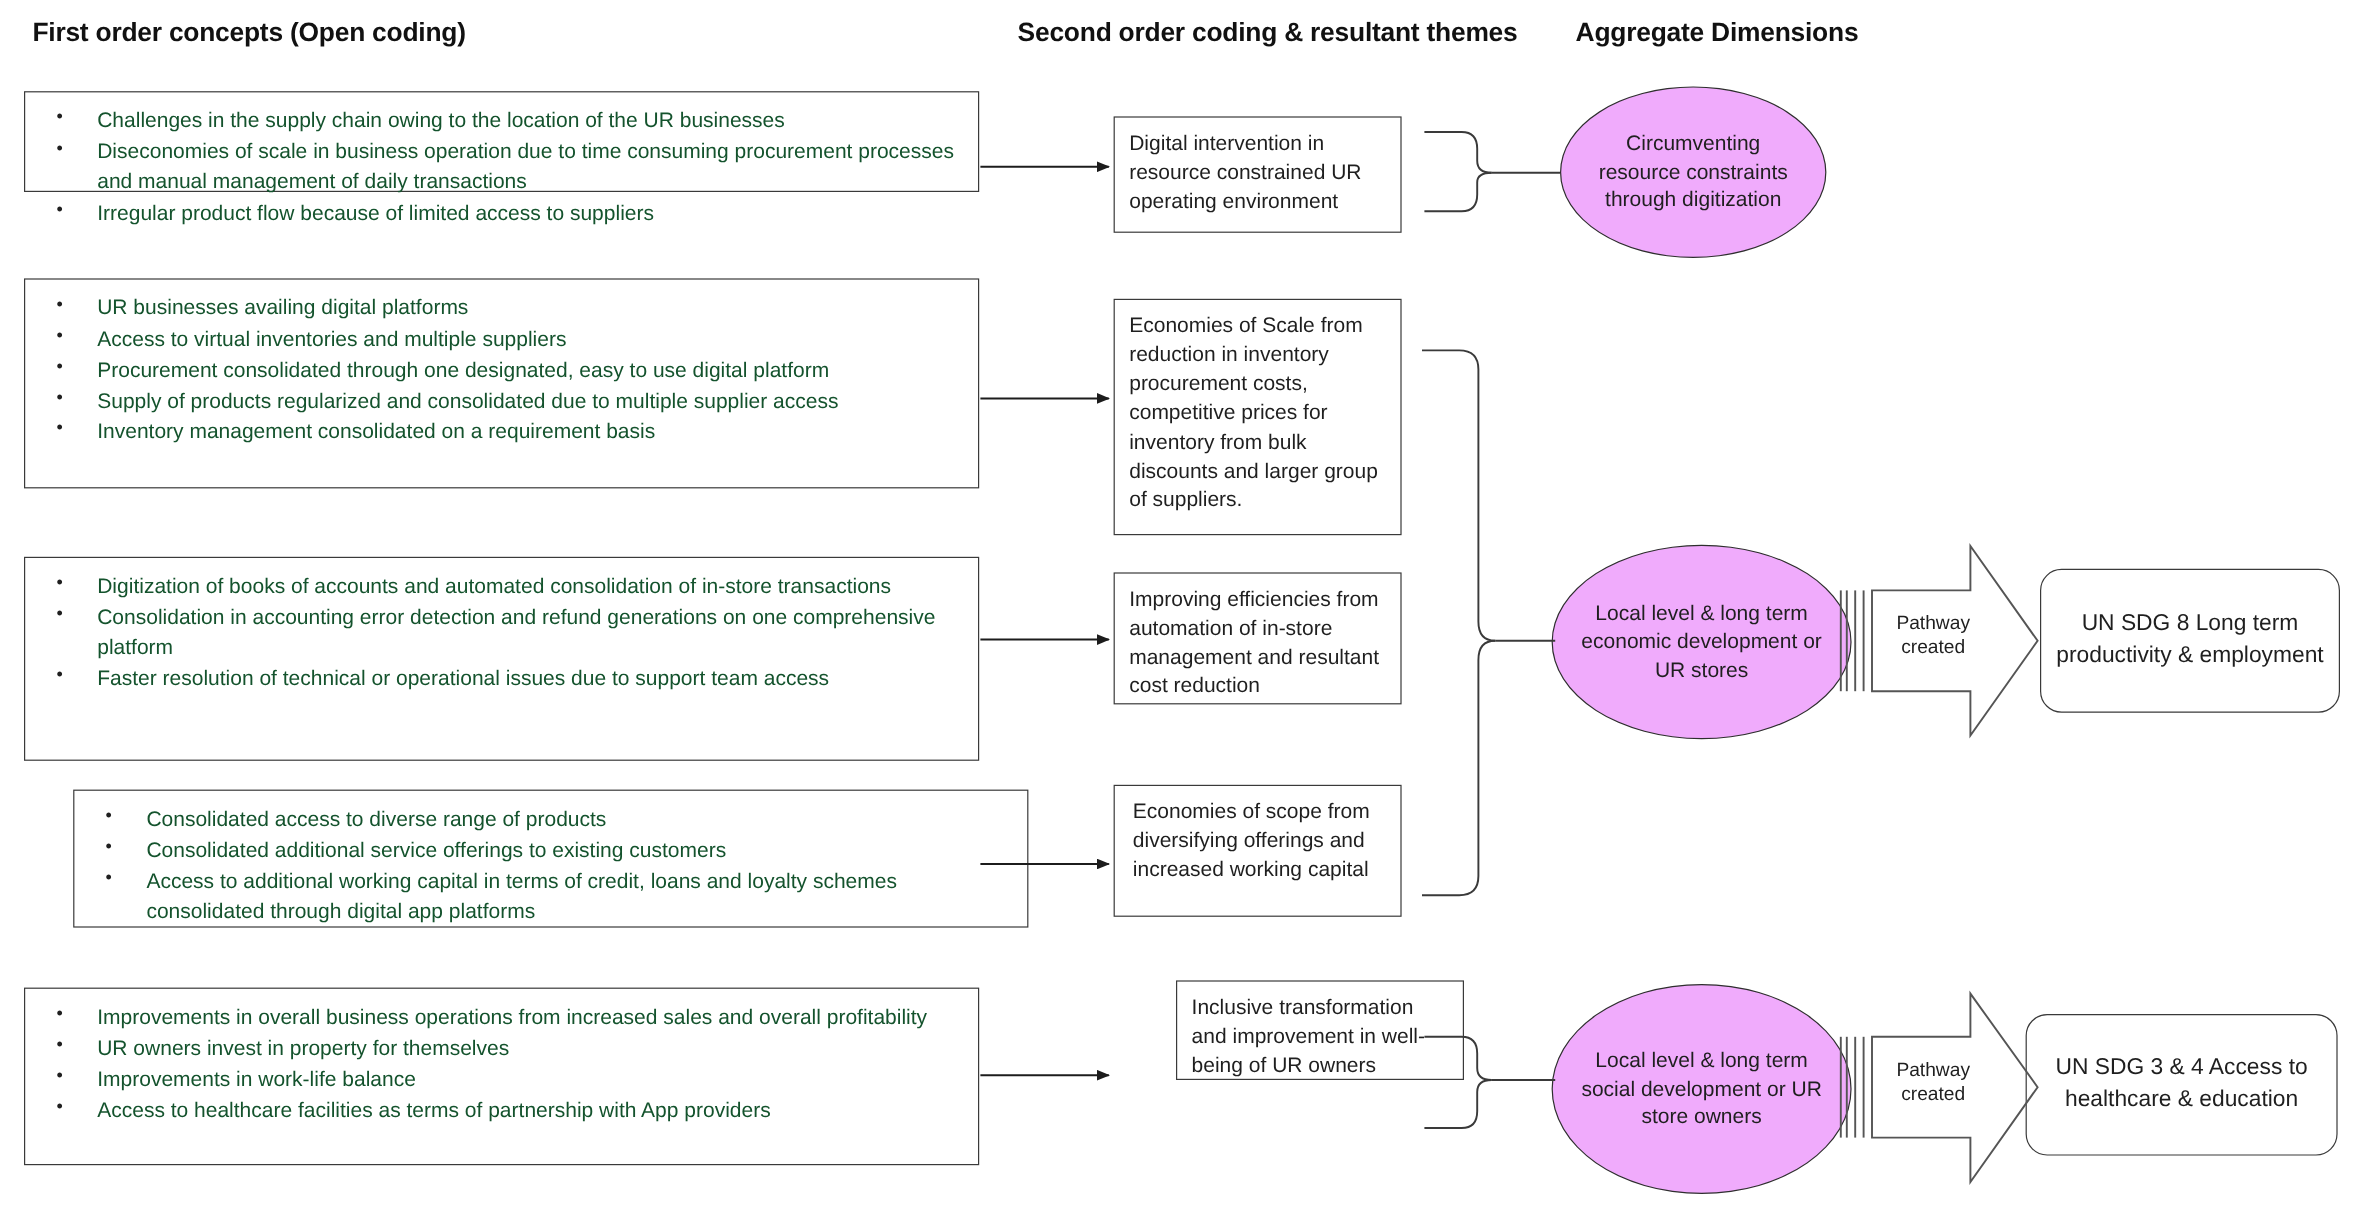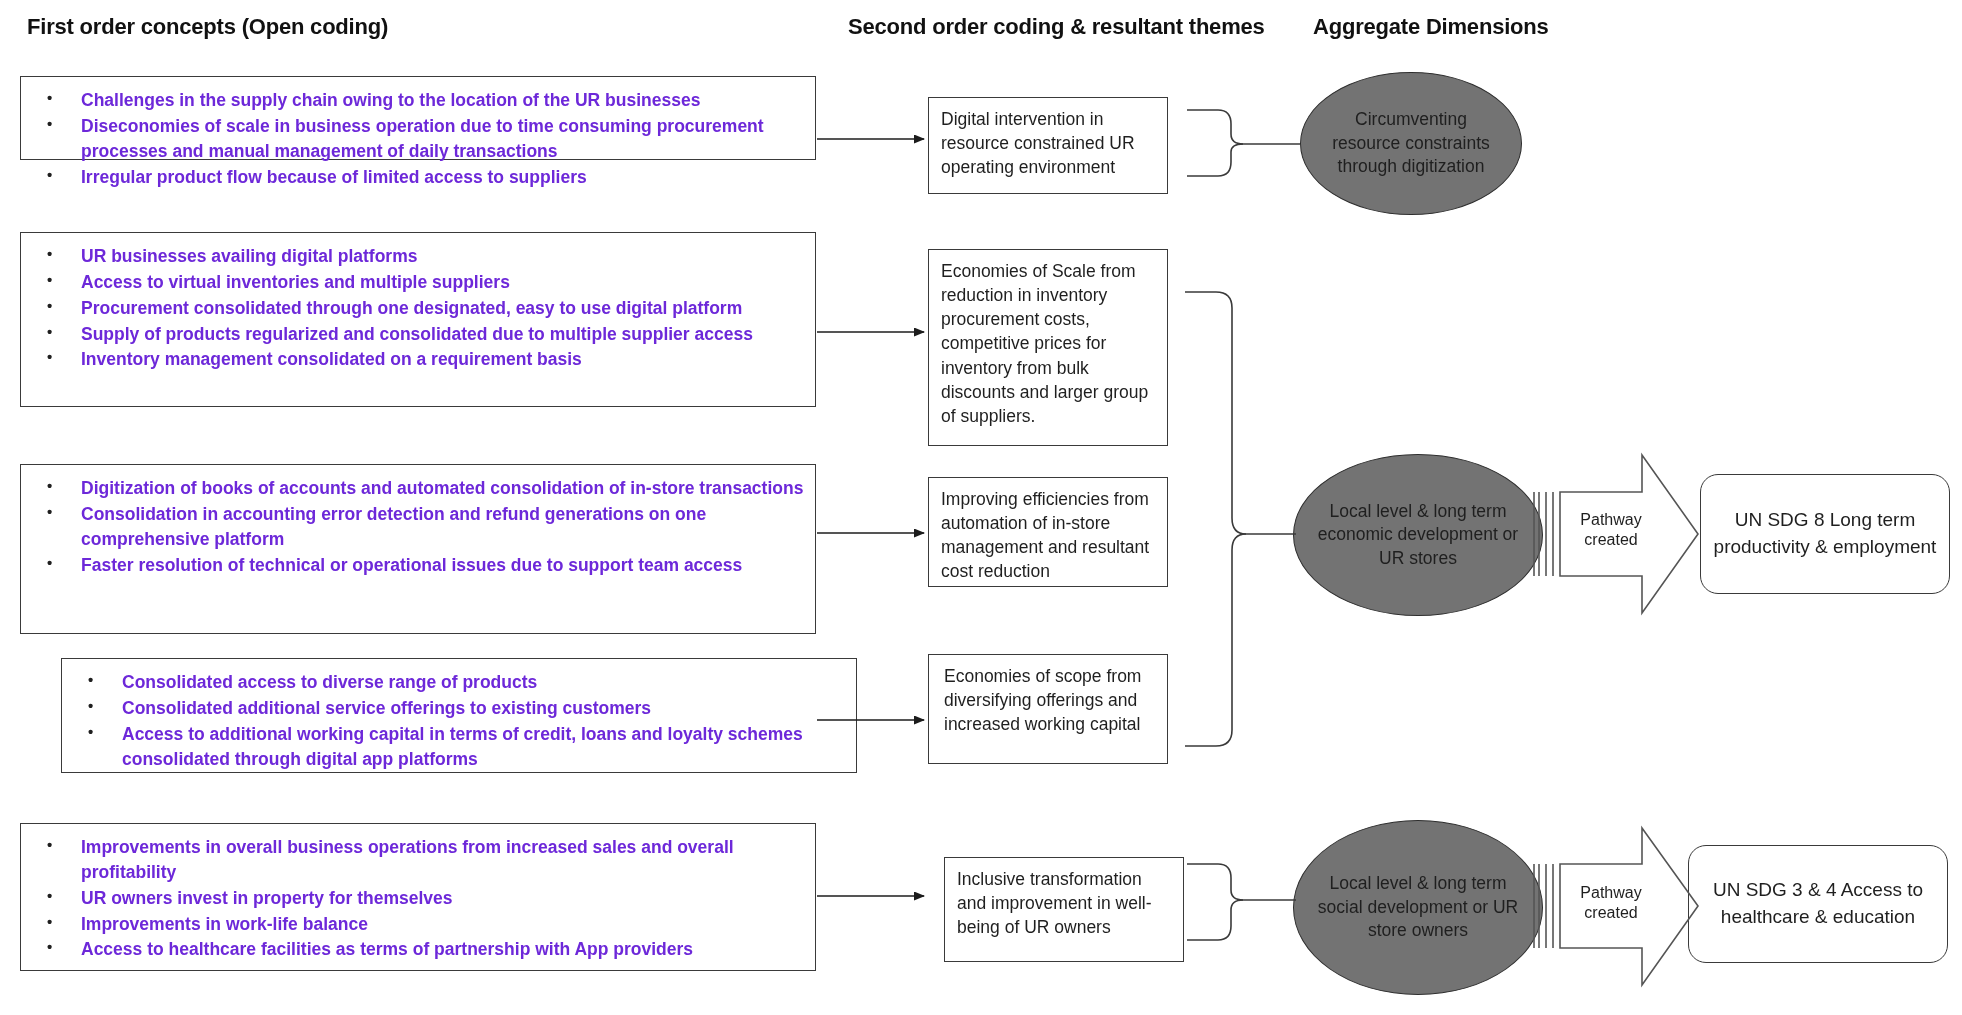--- a/index.html
+++ b/index.html
@@ -38,23 +38,22 @@
   .concept-list {
     margin: 0;
     padding: 0;
     list-style: none;
   }
   .concept-item {
     position: relative;
     padding-left: 50px;
     font-size: 17.5px;
     line-height: 1.42;
-    color: #6d28d9;
+    color: #14532d;
     margin: 0 0 1px 0;
-    font-weight: bold;
   }
   .concept-item::before {
     content: "\2022";
     position: absolute;
     left: 16px;
     top: -1px;
     font-size: 15px;
     color: #1f1f1f;
   }
   
@@ -66,21 +65,21 @@
     padding: 9px 12px 8px 12px;
     font-size: 17.5px;
     line-height: 1.38;
     color: #1f1f1f;
   }
   
   .aggregate-ellipse {
     position: absolute;
     border: 1.6px solid #2e2e2e;
     border-radius: 50%;
-    background: #737373;
+    background: #f0abfc;
     box-sizing: border-box;
     display: flex;
     align-items: center;
     justify-content: center;
     text-align: center;
     font-size: 17.5px;
     line-height: 1.35;
     color: #1f1f1f;
   }
   .aggregate-ellipse > span { display: block; padding: 0 18px; }
@@ -173,21 +172,21 @@
   </div>
 
   <div class="theme-box" style="left:928px; top:97px; width:240px; height:97px;">Digital intervention in resource constrained UR operating environment</div>
 
   <div class="theme-box" style="left:928px; top:249px; width:240px; height:197px;">Economies of Scale from reduction in inventory procurement costs, competitive prices for inventory from bulk discounts and larger group of suppliers.</div>
 
   <div class="theme-box" style="left:928px; top:477px; width:240px; height:110px;">Improving efficiencies from automation of in-store management and resultant cost reduction</div>
 
   <div class="theme-box" style="left:928px; top:654px; width:240px; height:110px;padding-left:15px;"> Economies of scope from diversifying offerings and increased working capital</div>
 
-  <div class="theme-box" style="left:944px; top:817px; width:240px; height:105px;margin-top:40px;"> Inclusive transformation and improvement in well-being of UR owners</div>
+  <div class="theme-box" style="left:980px; top:817px; width:240px; height:83px;"> Inclusive transformation and improvement in well-being of UR owners</div>
 
   <div class="aggregate-ellipse" style="left:1300px; top:72px; width:222px; height:143px;">
     <span>Circumventing resource constraints through digitization</span>
   </div>
 
   <div class="aggregate-ellipse" style="left:1293px; top:454px; width:250px; height:162px;">
     <span>Local level &amp; long term economic development or UR stores</span>
   </div>
 
   <div class="aggregate-ellipse" style="left:1293px; top:820px; width:250px; height:175px;">

